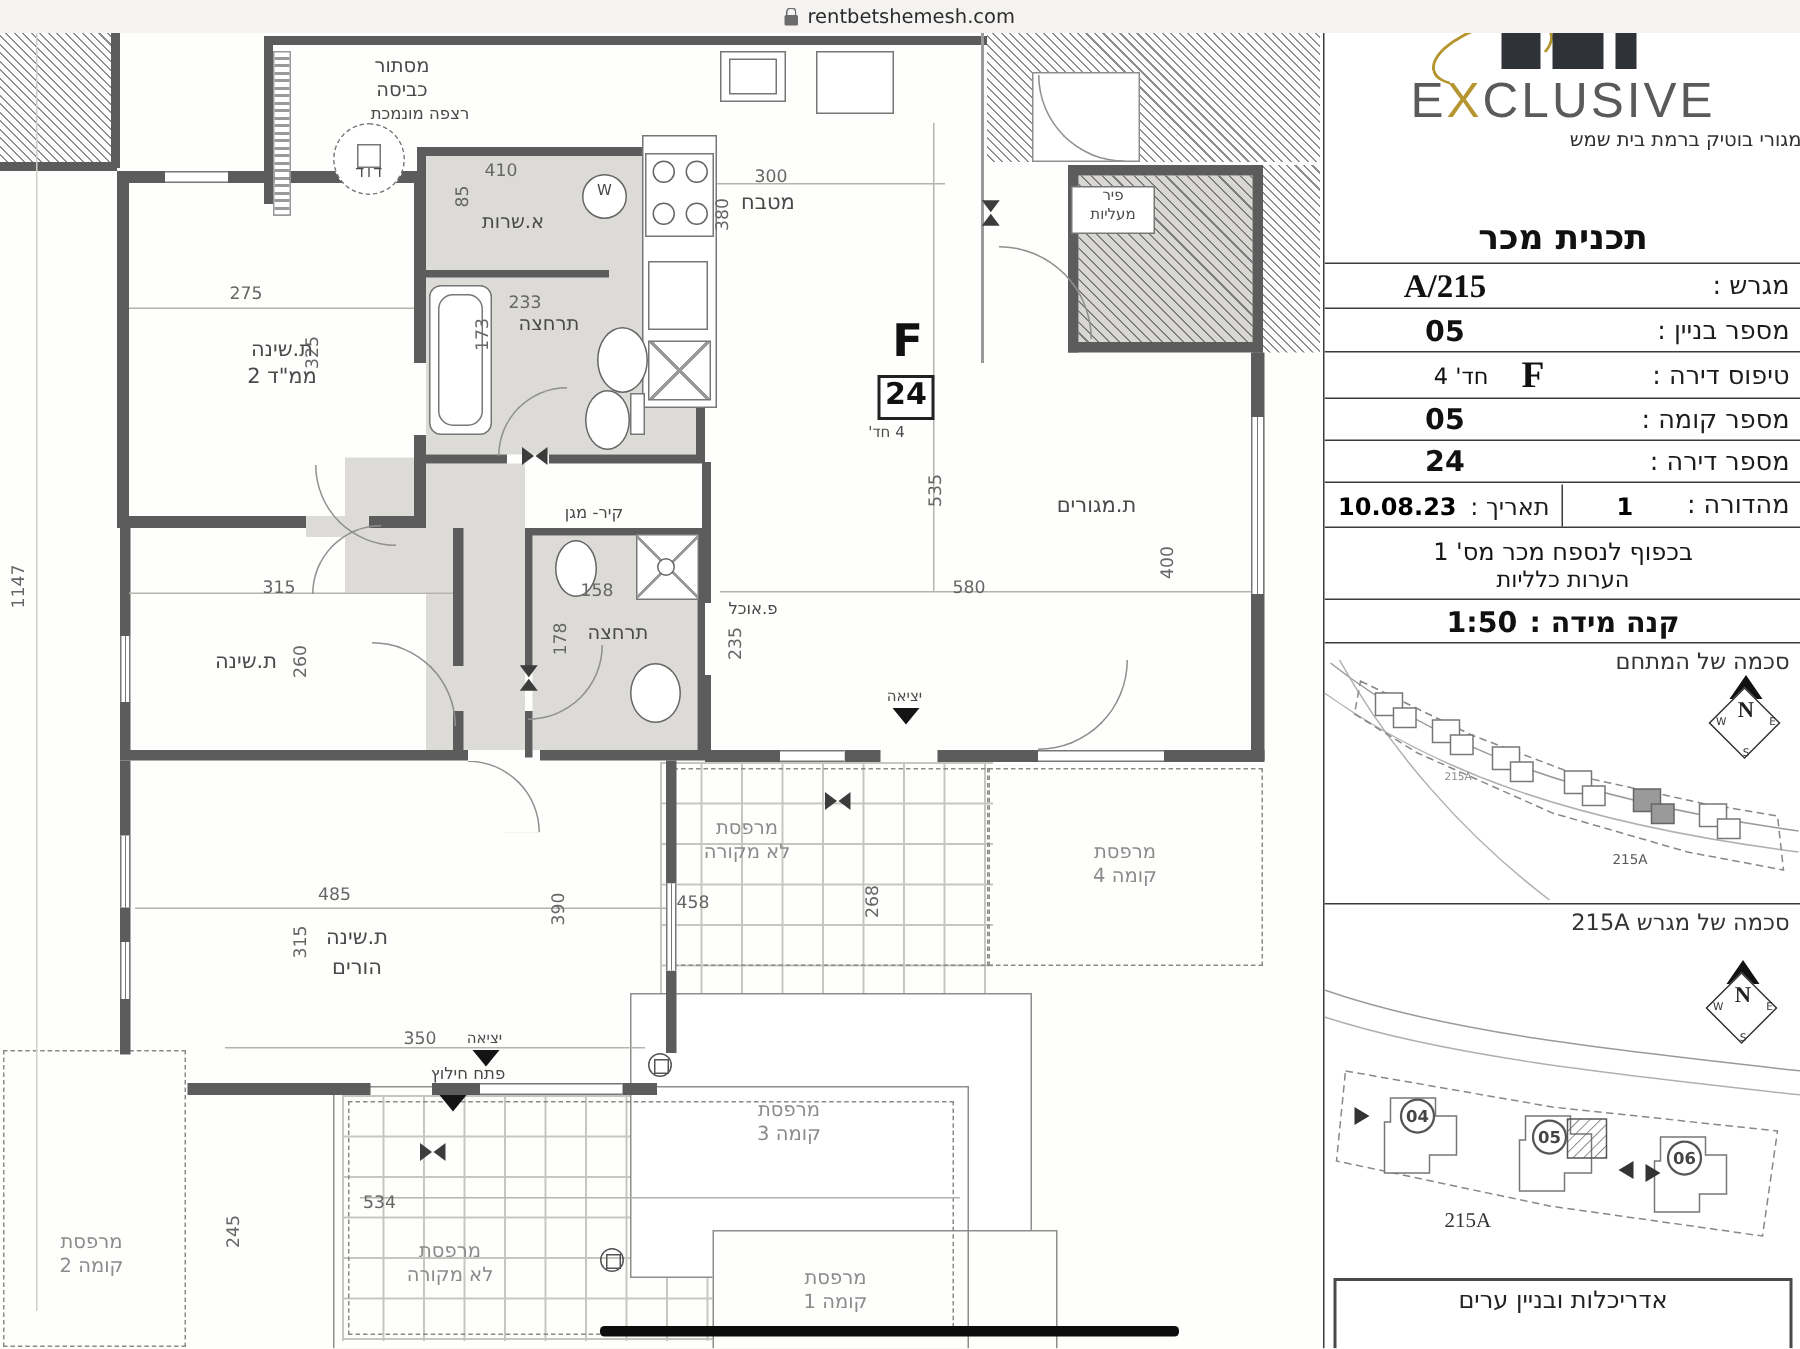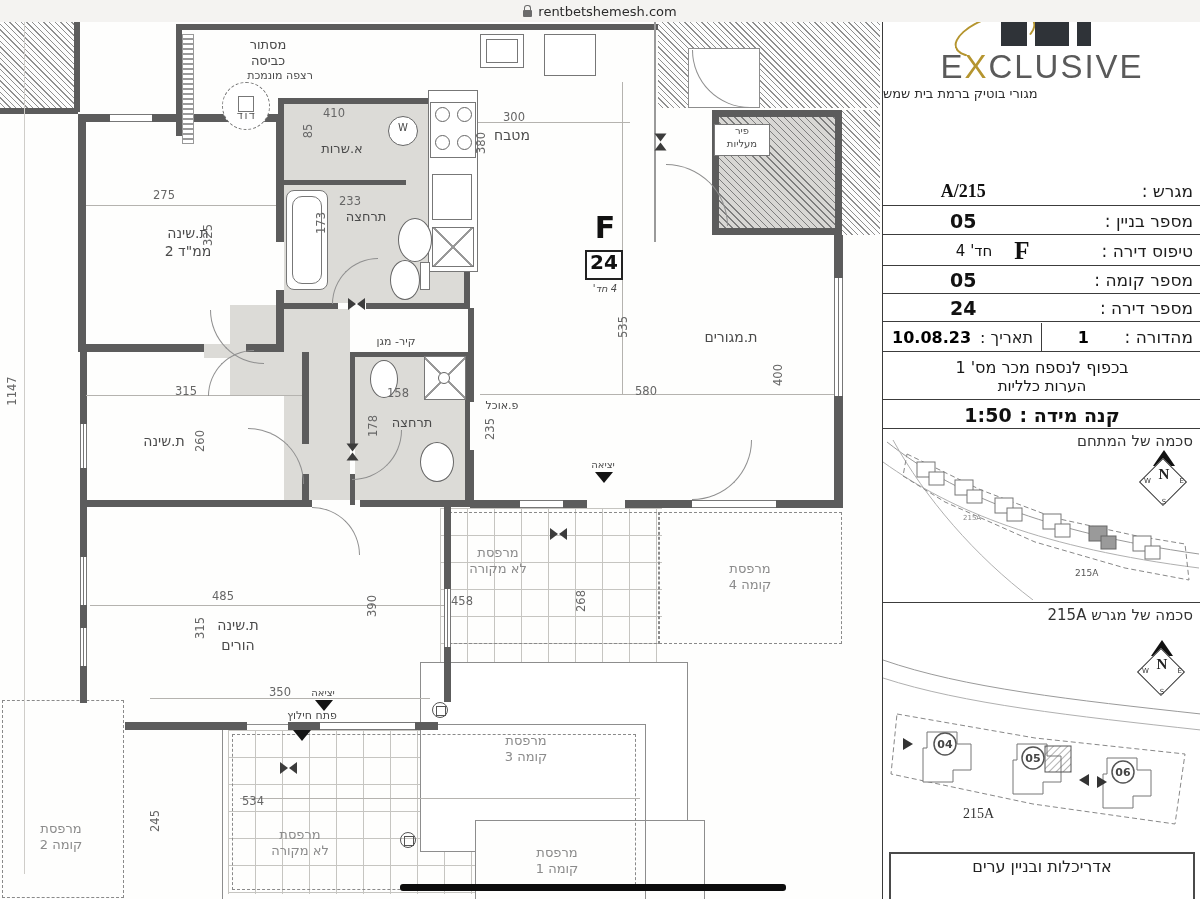--- a/index.html
+++ b/index.html
@@ -60,21 +60,21 @@
   .ctri{position:absolute;left:12px;top:0;width:0;height:0;border-left:11px solid rgba(0,0,0,0);border-right:11px solid rgba(0,0,0,0);border-bottom:16px solid #111;}
   .cN{position:absolute;left:0;right:0;top:16px;text-align:center;font-family:"Liberation Serif",serif;font-weight:bold;font-size:15px;color:#222;}
   .cW{position:absolute;left:3px;top:27px;font-size:7px;color:#333;}
   .cE{position:absolute;right:3px;top:27px;font-size:7px;color:#333;}
   .cS{position:absolute;left:0;right:0;bottom:2px;text-align:center;font-size:7px;color:#333;}
   
   .logo{position:absolute;left:0;top:0;width:318px;height:86px;}
   .logoblock{position:absolute;background:#2f3338;}
   .exclusive{position:absolute;left:0;top:26px;width:100%;text-align:center;font-size:33px;letter-spacing:2px;color:#5a5a5a;font-family:"Liberation Sans",sans-serif;font-weight:300;}
   .exclusive .gold{color:#b5952f;}
-  .tagline{position:absolute;left:0;top:64px;width:100%;text-align:left;font-size:13px;color:#2e2e2e;direction:rtl;}
+  .tagline{position:absolute;left:0;top:64px;width:100%;text-align:right;font-size:13px;color:#2e2e2e;direction:rtl;}
   .swirl{position:absolute;left:70px;top:-6px;width:80px;height:34px;border:2px solid #b5952f;border-radius:50%;transform:rotate(-18deg);border-bottom-color:rgba(0,0,0,0);}
   .archbox{position:absolute;left:6px;top:830px;width:302px;height:80px;border:2px solid #4a4a4a;text-align:center;direction:rtl;}
   .archbox .l1{font-size:19px;font-weight:bold;color:#1a1a1a;margin-top:8px;}
   .archbox .l2{font-size:16px;color:#222;margin-top:3px;}
 </style>
 </head>
 <body>
 
 <div class="screen">
 
@@ -236,21 +236,21 @@
       <div class="lbl gray" dir="rtl" style="left: 708px; top: 540px; width: 84px; height: auto;">מרפסת</div>
       <div class="lbl gray" dir="rtl" style="left: 708px; top: 556px; width: 84px; height: auto;">קומה 4</div>
       <div class="lbl gray" dir="rtl" style="left: 490px; top: 712px; width: 72px; height: auto;">מרפסת</div>
       <div class="lbl gray" dir="rtl" style="left: 490px; top: 728px; width: 72px; height: auto;">קומה 3</div>
       <div class="lbl gray" dir="rtl" style="left: 262px; top: 806px; width: 76px; height: auto;">מרפסת</div>
       <div class="lbl gray" dir="rtl" style="left: 262px; top: 822px; width: 76px; height: auto;">לא מקורה</div>
       <div class="lbl gray" dir="rtl" style="left: 24px; top: 800px; width: 74px; height: auto;">מרפסת</div>
       <div class="lbl gray" dir="rtl" style="left: 24px; top: 816px; width: 74px; height: auto;">קומה 2</div>
       <div class="lbl gray" dir="rtl" style="left: 520px; top: 824px; width: 74px; height: auto;">מרפסת</div>
       <div class="lbl gray" dir="rtl" style="left: 520px; top: 840px; width: 74px; height: auto;">קומה 1</div>
-      <div class="lbl xs" dir="rtl" style="left: 578px; top: 262px; width: 54px; height: auto; font-style: italic;">4 חד'</div>
+      <div class="lbl xs" dir="rtl" style="left: 564px; top: 262px; width: 54px; height: auto;">4 חד'</div>
       <div class="lbl xs" dir="rtl" style="left: 390px; top: 101px; width: 26px; height: auto;">W</div>
       <div class="sq" style="left: 714px; top: 102px; width: 56px; height: 32px;"></div>
       <div class="lbl xs" dir="rtl" style="left: 718px; top: 104px; width: 48px; height: auto;">פיר</div>
       <div class="lbl xs" dir="rtl" style="left: 718px; top: 117px; width: 48px; height: auto;">מעליות</div>
       <div class="lbl" style="left: 583px; top: 190px; width: 44px; font-size: 30px; font-weight: bold; color: rgb(17, 17, 17); height: auto;">F</div>
       <div class="lbl" style="left: 585px; top: 230px; width: 38px; font-size: 20px; font-weight: bold; color: rgb(17, 17, 17); height: auto;">24</div>
       <div class="dim" style="left: 142px; top: 166px; width: 44px; height: 14px;">275</div>
       <div class="dim dimv" style="left: 186px; top: 206px; width: 44px; height: 14px;">325</div>
       <div class="dim" style="left: 312px; top: 84px; width: 44px; height: 14px;">410</div>
       <div class="dim dimv" style="left: 286px; top: 102px; width: 44px; height: 14px;">85</div>
@@ -281,24 +281,25 @@
 
     <div class="logo">
       <div class="swirl"></div>
       <div class="logoblock" style="left:118px;top:0;width:26px;height:24px;"></div>
       <div class="logoblock" style="left:152px;top:0;width:34px;height:24px;"></div>
       <div class="logoblock" style="left:194px;top:0;width:14px;height:24px;"></div>
       <div class="exclusive"><span>E</span><span class="gold">X</span><span>CLUSIVE</span></div>
       <div class="tagline">מגורי בוטיק ברמת בית שמש</div>
     </div>
 
+    <div class="row ttl" style="top:121px;height:33px;font-size:23px;">תכנית מכר</div>
 
     <div class="row" style="top:155px;height:29px;">
       <span class="rlabel">מגרש :</span>
-      <span class="rvalue serif" style="font-size:18px;">215/A</span>
+      <span class="rvalue serif" style="font-size:22px;">215/A</span>
     </div>
     <div class="row" style="top:185px;height:28px;">
       <span class="rlabel">מספר בניין :</span>
       <span class="rvalue">05</span>
     </div>
     <div class="row" style="top:214px;height:30px;">
       <span class="rlabel">טיפוס דירה :</span>
       <span class="serif" style="font-size:25px;font-weight:bold;color:#111;margin-right:14px;">F</span>
       <span style="font-size:15px;color:#111;margin-right:22px;direction:rtl;">חד' 4</span>
     </div>

